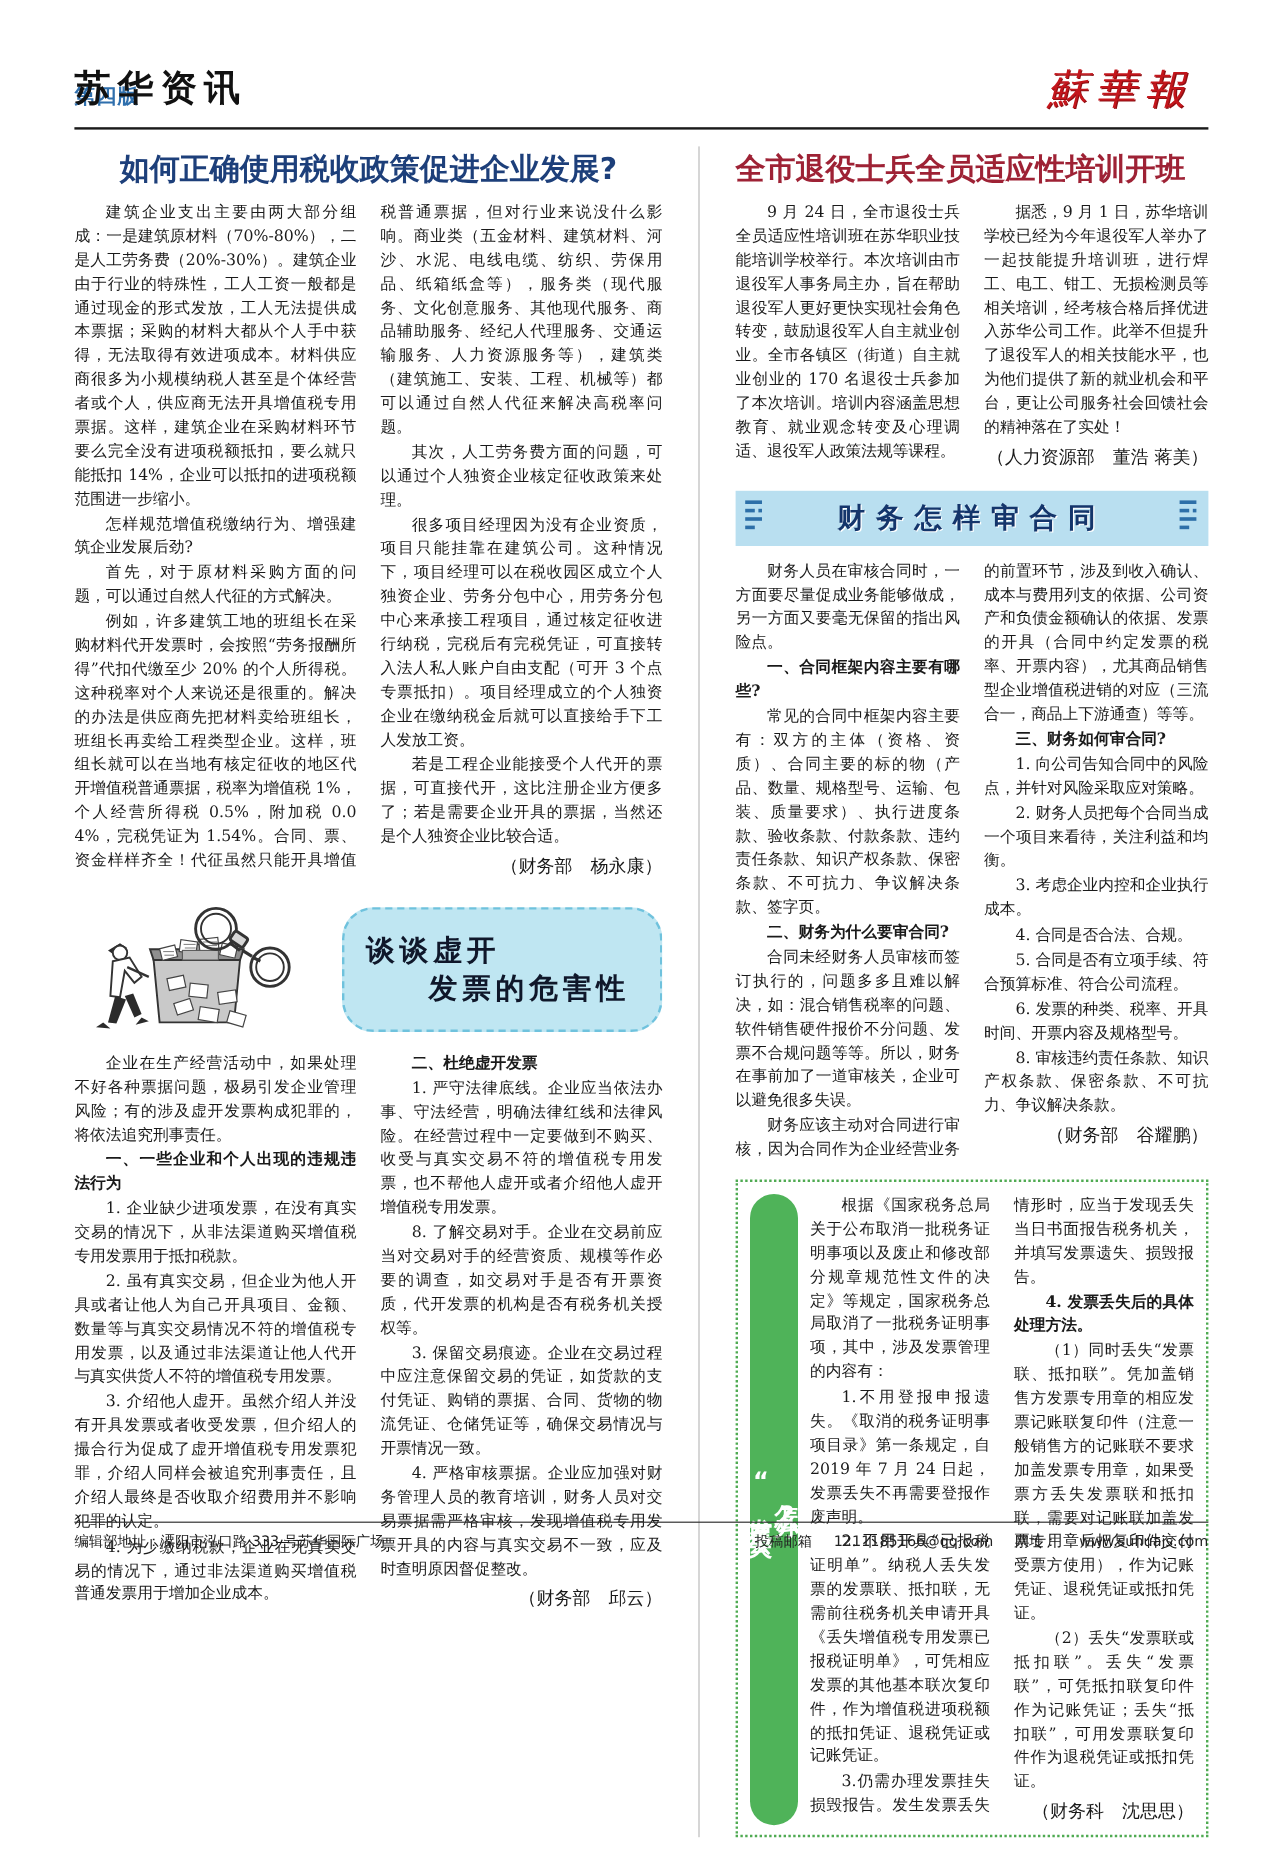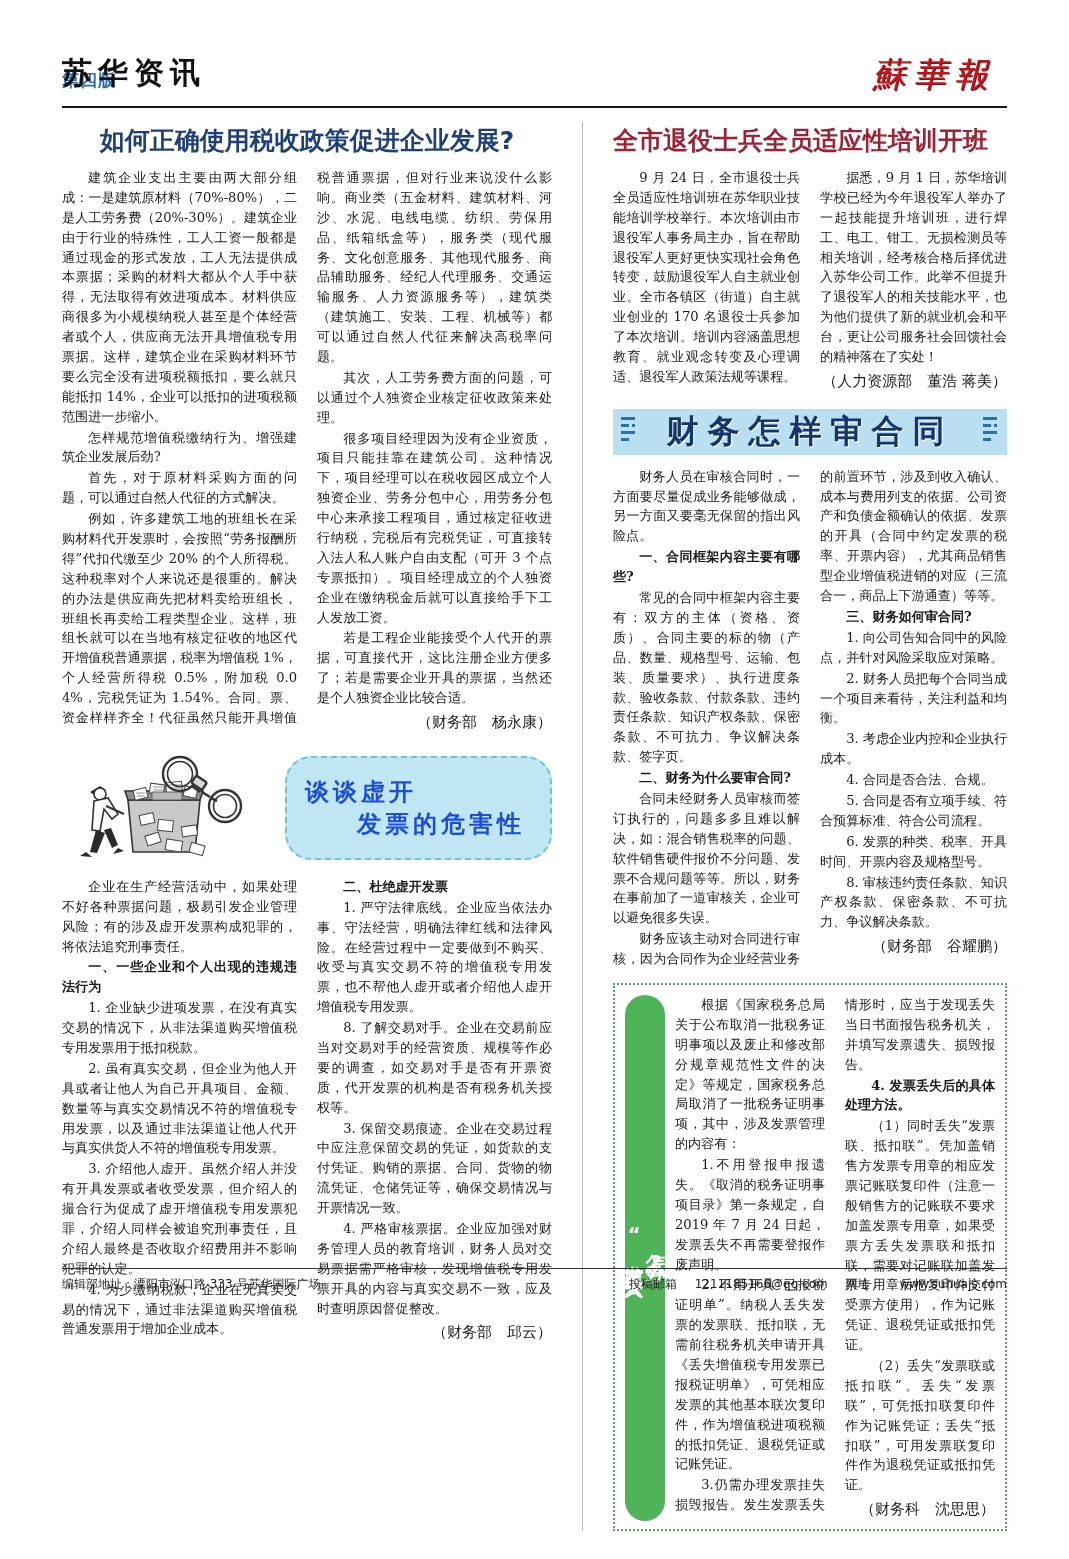--- a/index.html
+++ b/index.html
@@ -48,21 +48,21 @@
   p.sub{font-weight:bold;text-indent:2em;}
   p.byline{text-align:right;text-indent:0;font-size:15px;margin-top:3px;font-style:normal;}
 
   
   .banner{
     margin:16px 0 12px 0;height:46px;position:relative;
     background:#b9dff0;display:flex;align-items:center;justify-content:center;
   }
   .banner-text{
     font-family:"DejaVu Sans","Liberation Sans",sans-serif;
-    font-size:32px;font-weight:bold;color:#14356b;letter-spacing:9px;
+    font-size:23px;font-weight:bold;color:#14356b;letter-spacing:9px;
     text-shadow:1px 1px 0 #ffffff;
   }
   .banner-deco{position:absolute;top:8px;width:16px;height:30px;}
   .banner-deco.l{left:8px;}
   .banner-deco.r{right:8px;}
   .banner-deco i{position:absolute;display:block;background:#2d6fa8;}
   .d1{width:14px;height:3px;top:0;left:0;}
   .d2{width:8px;height:3px;top:7px;left:0;}
   .d3{width:14px;height:3px;top:14px;left:0;}
   .d4{width:8px;height:3px;top:21px;left:0;}
@@ -70,21 +70,21 @@
 
   
   .feature-head{display:flex;align-items:center;height:125px;margin:12px 0 6px 0;gap:8px;}
   .illus{width:215px;height:120px;flex:0 0 215px;}
   .round-title{
     flex:1 1 auto;height:104px;background:#bfe6f2;border-radius:26px;
     border:2px dashed #6fc2dd;display:flex;flex-direction:column;
     justify-content:center;padding:0 18px;box-sizing:border-box;
   }
   .rt-line{font-family:"DejaVu Sans","Liberation Sans",sans-serif;
-    font-size:24px;font-weight:bold;color:#1d4ed8;letter-spacing:4px;line-height:1.35;}
+    font-size:24px;font-weight:bold;color:#0f172a;letter-spacing:4px;line-height:1.35;}
   .rt-line.ind{padding-left:52px;}
 
   
   .green-box{
     margin-top:14px;border:2px dotted #4faa52;padding:10px 10px 8px 10px;
     display:flex;gap:10px;box-sizing:border-box;
   }
   .vtab{
     width:40px;flex:0 0 40px;background:#4fb359;border-radius:20px;
     display:flex;align-items:center;justify-content:center;padding:14px 0;

